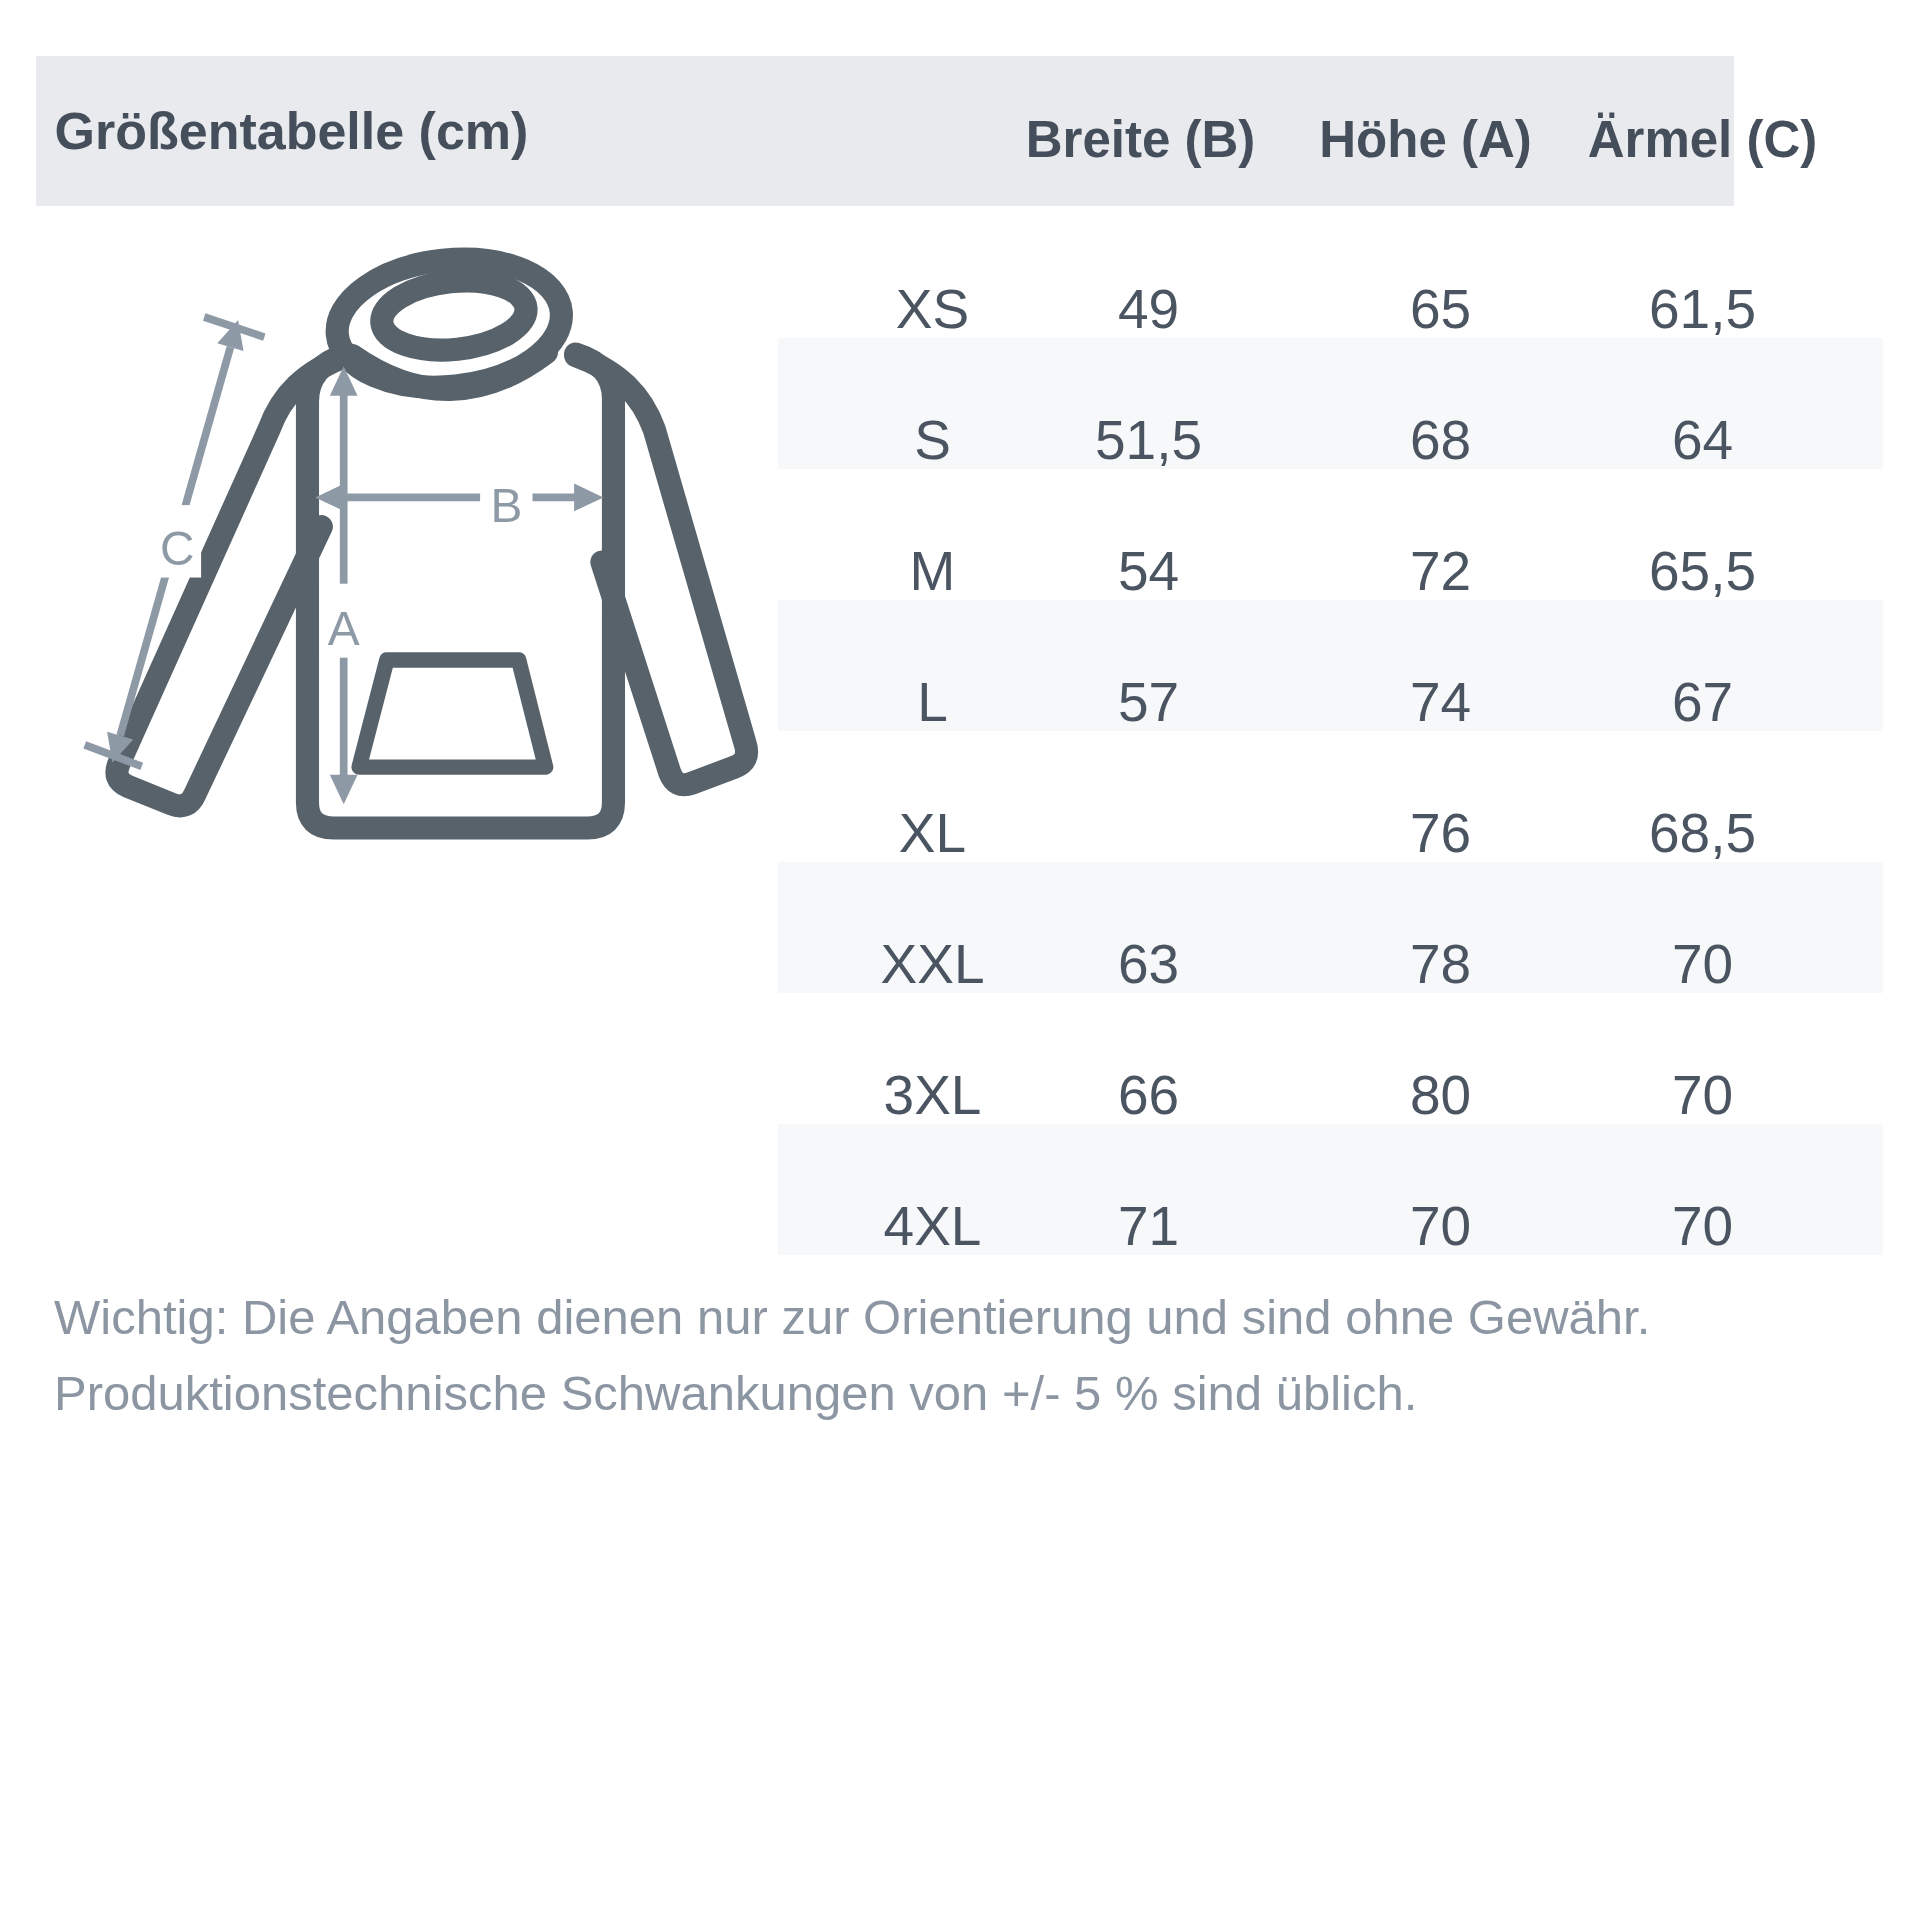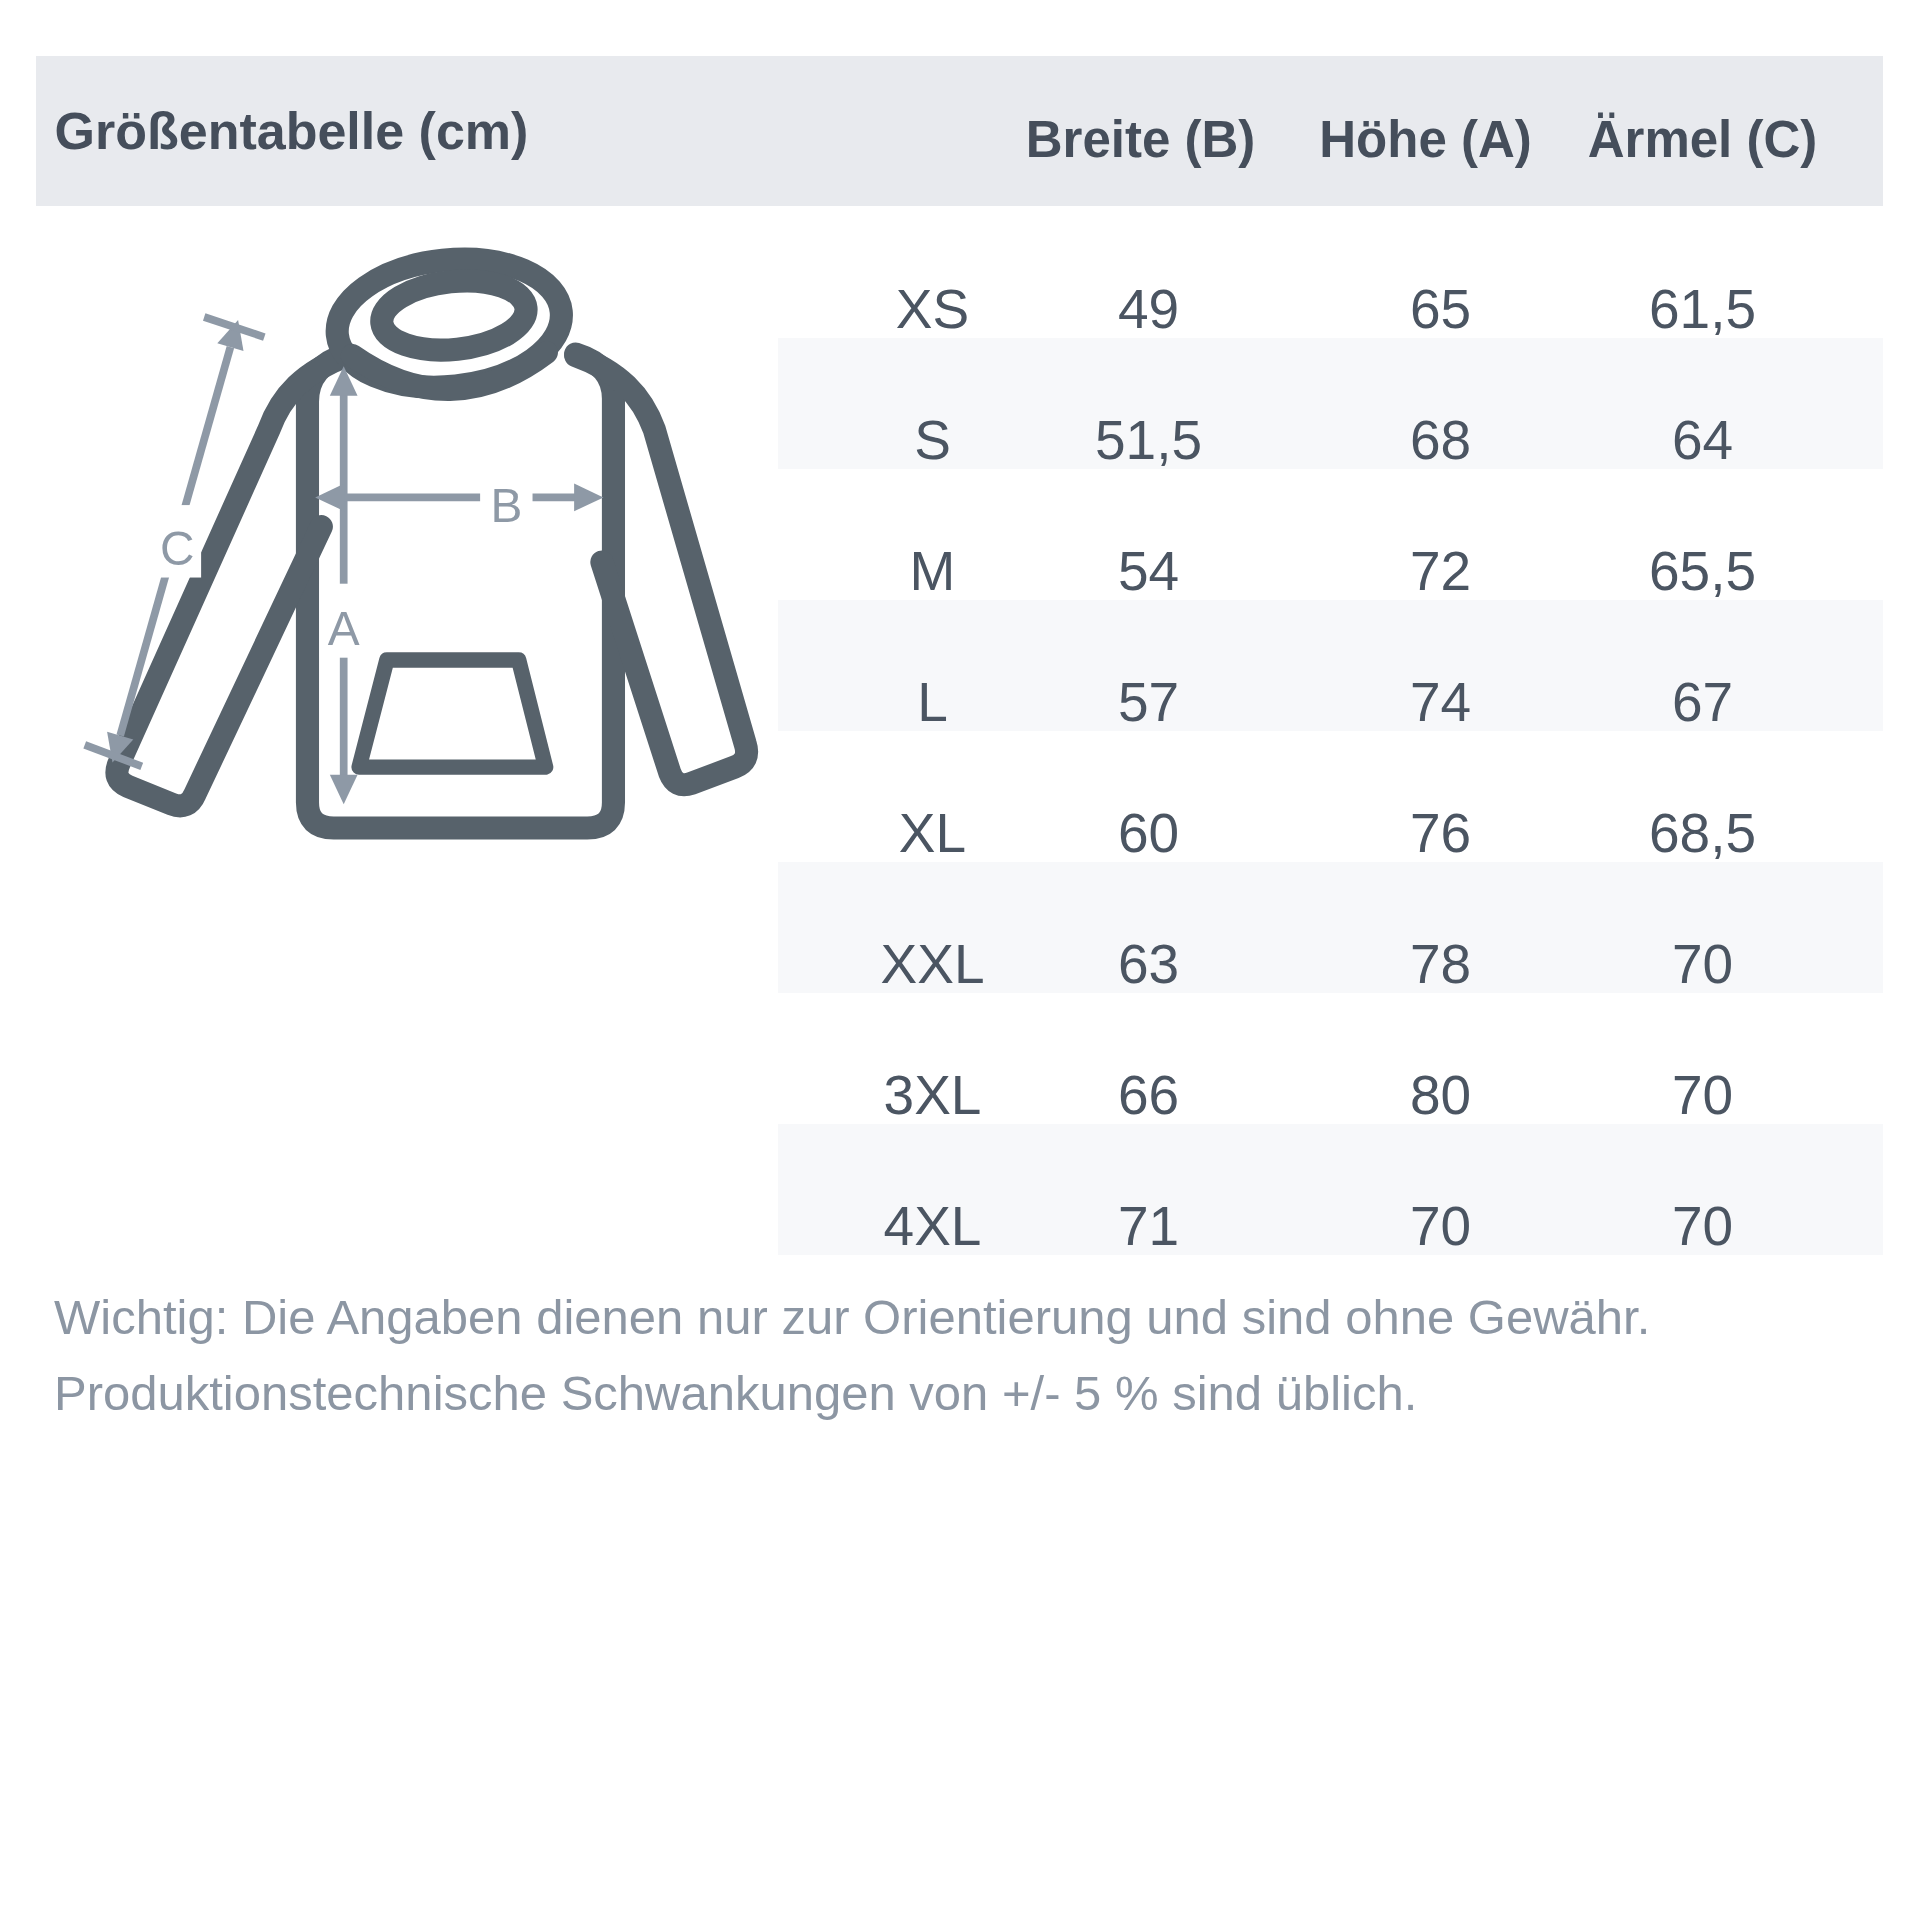--- a/index.html
+++ b/index.html
@@ -2,21 +2,21 @@
 <html style="font-size:12.3px"><head>
 <meta charset="utf-8">
 <style>
   html,body{margin:0;padding:0}
   body{
     width:1926px;height:1926px;background:#ffffff;position:relative;overflow:hidden;
     font-family:"Liberation Sans",sans-serif;
   }
   
   .header-band{
-    position:absolute;left:36px;top:56px;width:1847px;height:150px;
+    position:absolute;left:36px;top:56px;width:1698px;height:150px;
     background:#e8eaee;
   }
   .hdr-title{
     position:absolute;left:18.5px;top:0;height:150px;display:flex;align-items:center;
     font-size:52px;font-weight:bold;color:#454e5b;white-space:nowrap;
   }
   .col-head{
     position:absolute;top:0;height:150px;width:293px;
     display:flex;align-items:center;justify-content:center;
     font-size:51px;font-weight:bold;color:#454e5b;white-space:nowrap;margin-top:8px;
@@ -125,21 +125,20 @@
   <div class="row">
     <div class="stripe"></div>
     <div class="cell c-size">L</div>
     <div class="cell c-b">57</div>
     <div class="cell c-a">74</div>
     <div class="cell c-c">67</div>
   </div>
   <div class="row">
 
     <div class="cell c-size">XL</div>
-    <div class="cell c-b">60</div>
     <div class="cell c-a">76</div>
     <div class="cell c-c">68,5</div>
   </div>
   <div class="row">
     <div class="stripe"></div>
     <div class="cell c-size">XXL</div>
     <div class="cell c-b">63</div>
     <div class="cell c-a">78</div>
     <div class="cell c-c">70</div>
   </div>

